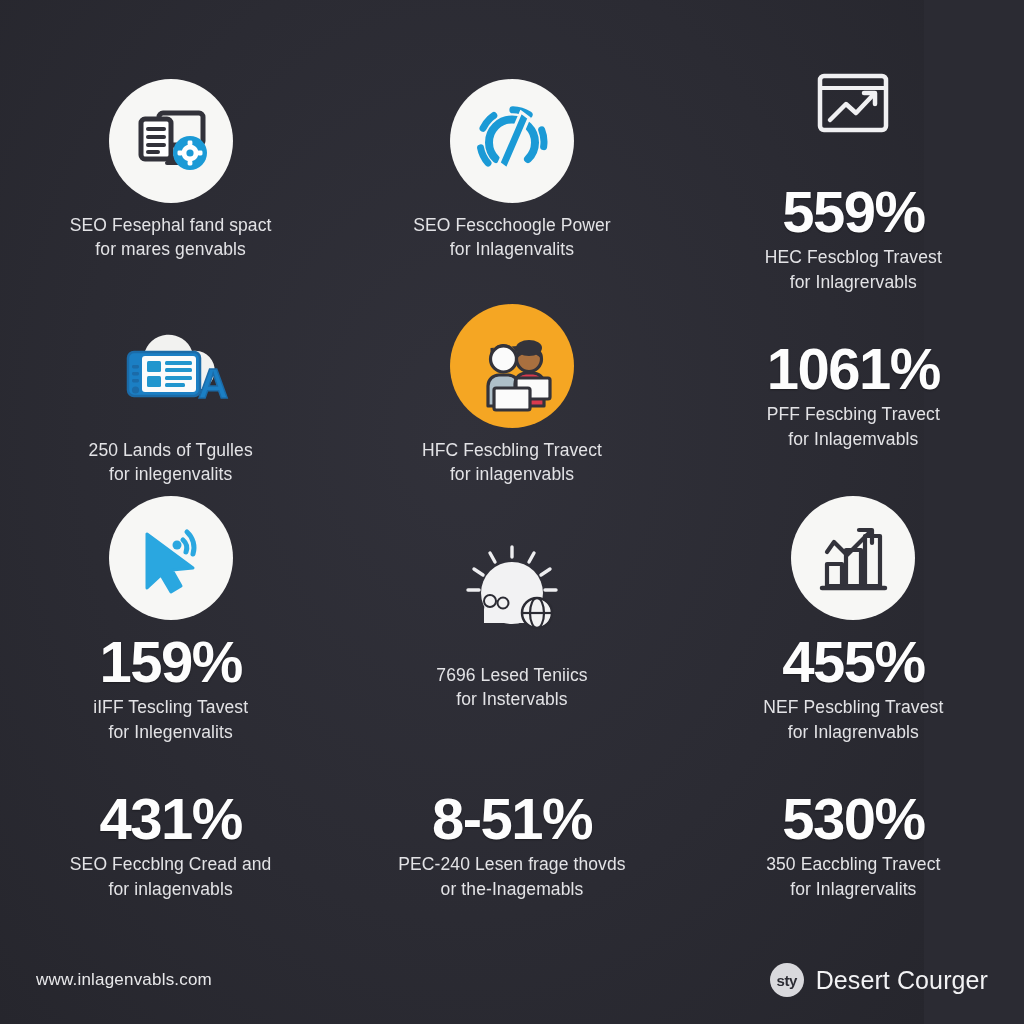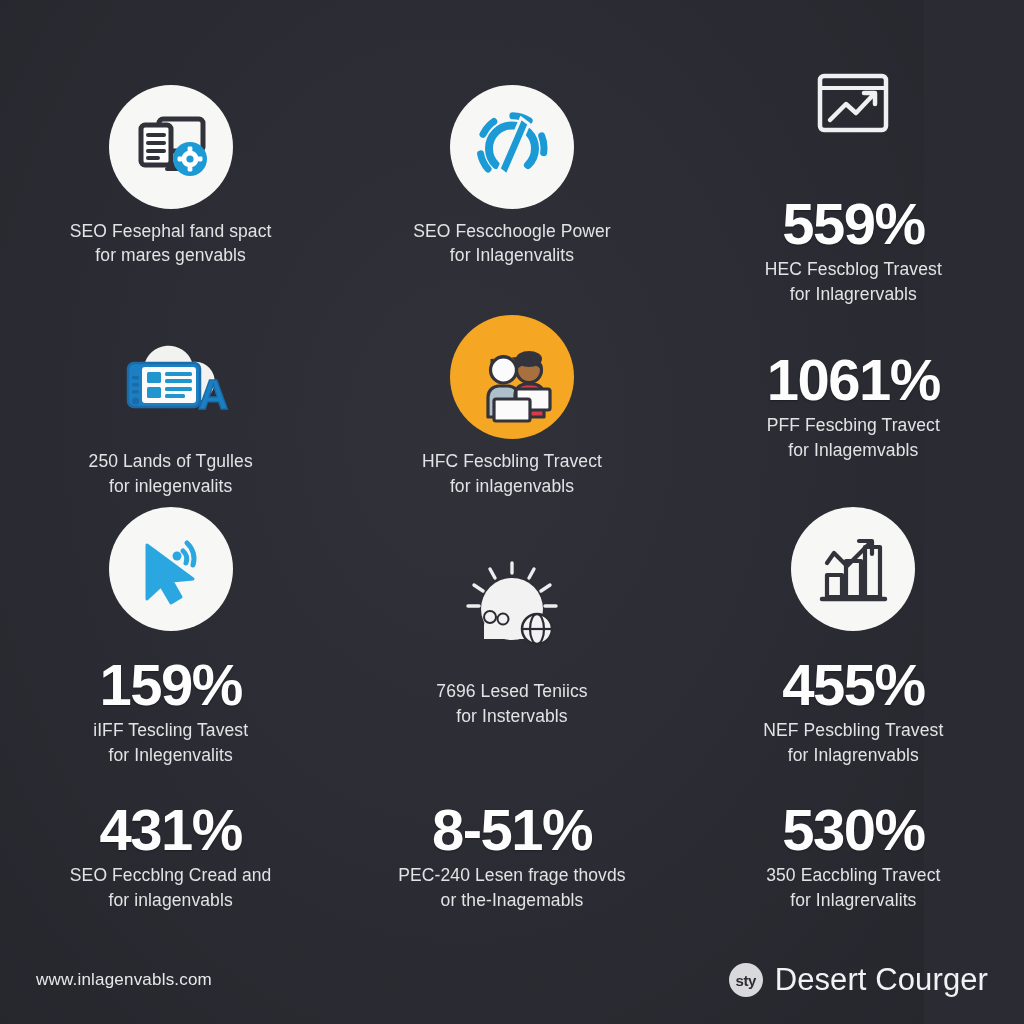--- a/index.html
+++ b/index.html
@@ -61,21 +61,21 @@
     font-size:17.5px;
     color:#e3e3e6;
     line-height:1.42;
     letter-spacing:.1px;
     max-width:270px;
   }
   .caption .l2 { display:block; }
 
   
   .cell.noicon .stat { margin-top:0; }
-  .cell.hasicon .stat { margin-top:14px; }
+  .cell.hasicon .stat { margin-top:2px; }
 
   
   .footer {
     position:absolute;
     left:0; bottom:0;
     width:1024px; height:74px;
     display:flex;
     align-items:center;
     justify-content:space-between;
     padding:0 36px 14px 36px;
@@ -94,21 +94,21 @@
     width:34px; height:34px;
     border-radius:50%;
     background:#d9d9dd;
     color:#2b2b33;
     font-size:15px;
     font-weight:bold;
     display:flex; align-items:center; justify-content:center;
     letter-spacing:-.5px;
   }
   .brand-name {
-    font-size:31px;
+    font-size:25px;
     color:#f2f2f4;
     letter-spacing:.1px;
   }
 </style>
 </head>
 <body>
 
 <div id="page">
 
   <div class="grid">

